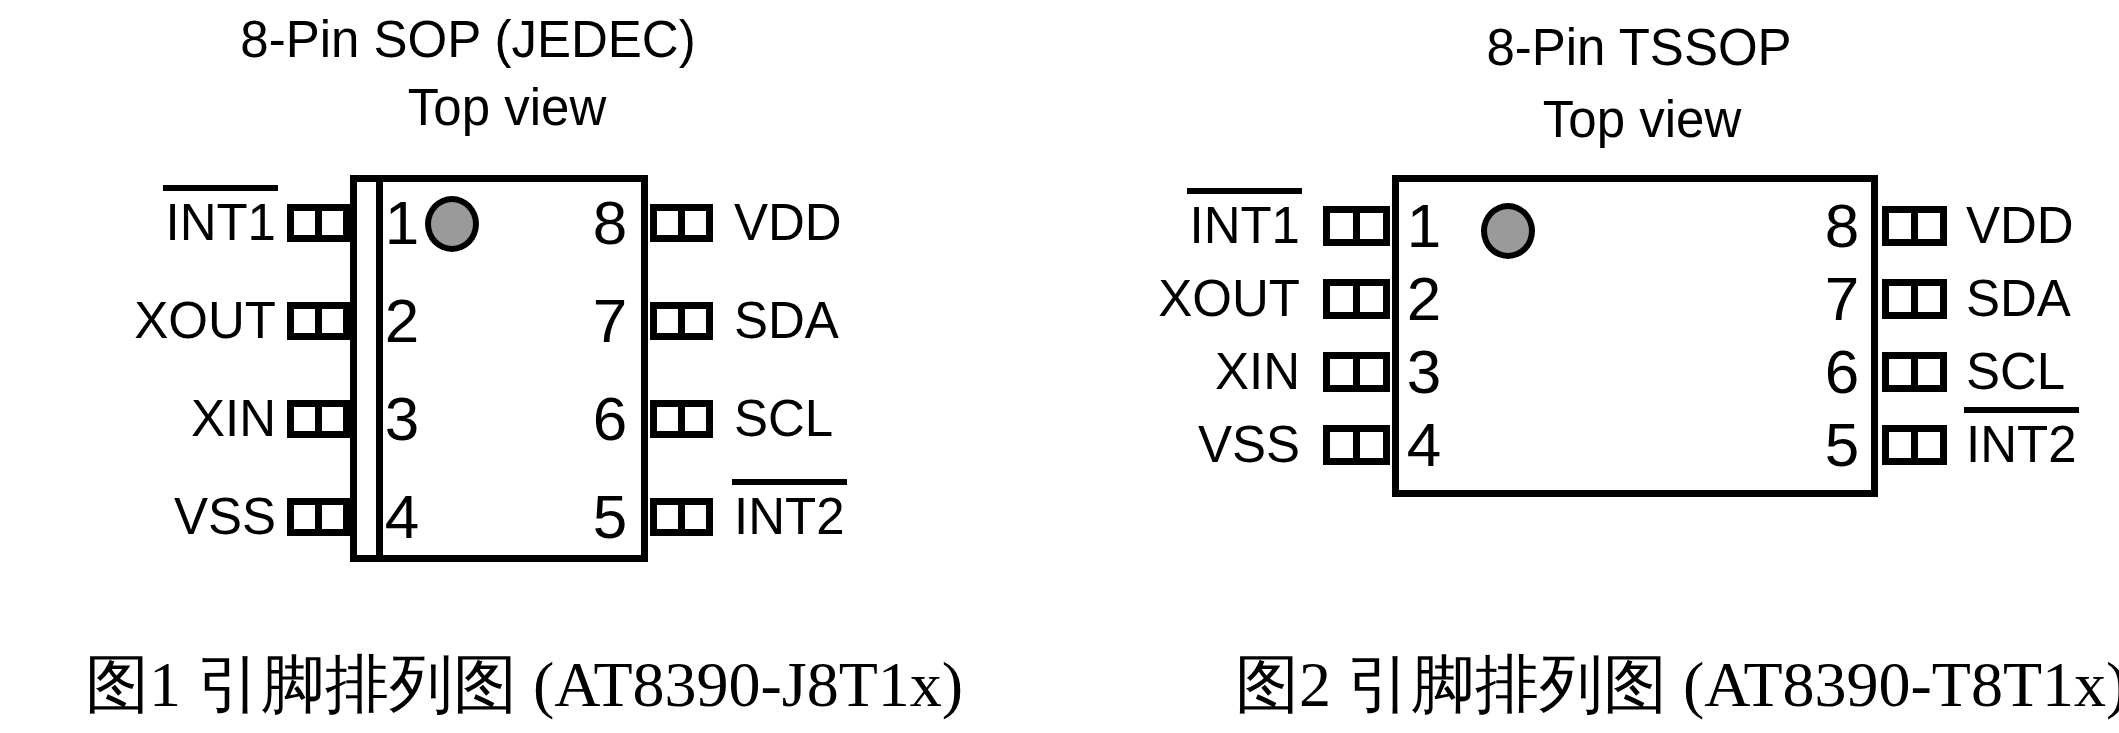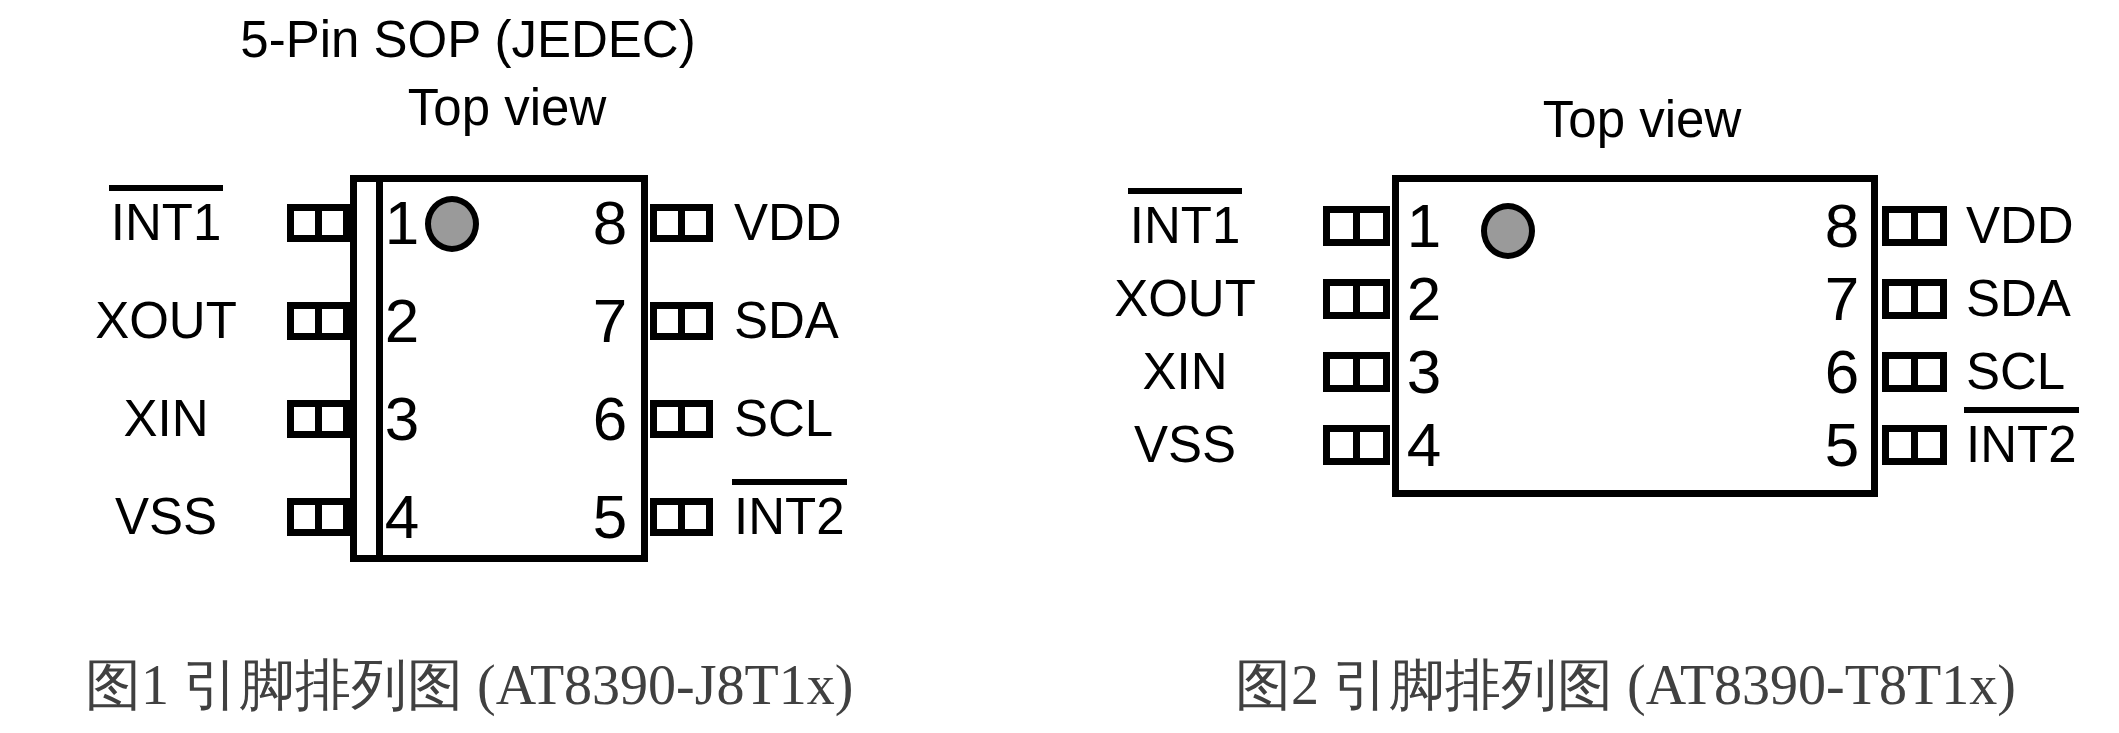--- a/index.html
+++ b/index.html
@@ -28,37 +28,37 @@
   }
   .pinbox::after{
     content:"";position:absolute;top:0;bottom:0;left:50%;width:7px;margin-left:-4px;background:#000;
   }
   .pin-digit{
     font-size:62px;line-height:64px;text-align:center;white-space:nowrap;color:#000;
   }
   .pin-label{
     font-size:51px;line-height:52px;white-space:nowrap;color:#000;
   }
-  .pin-label.align-r{text-align:center;}
+  .pin-label.align-r{text-align:right;}
   .pin-label.align-l{text-align:left;}
   .pin-label .txt{display:inline-block;position:relative;}
   .pin-label .txt.ov::before{
     content:"";position:absolute;left:-2px;right:-2px;top:-12px;height:6px;background:#000;
   }
   .fig-caption{
     font-family:"Liberation Serif","DejaVu Serif",serif;
-    font-size:56px;line-height:60px;white-space:nowrap;color:#404040;
+    font-size:64px;line-height:60px;white-space:nowrap;color:#000000;
   }
 </style>
 </head>
 <body>
 
 <div class="canvas">
 
-  <div class="abs fig-title" style="left:468px;top:8px;">5-Pin SOP (JEDEC)</div>
+  <div class="abs fig-title" style="left:468px;top:8px;">8-Pin SOP (JEDEC)</div>
   <div class="abs fig-title" style="left:507px;top:76px;">Top view</div>
 
   <div class="abs chip" style="left:350px;top:175px;width:298px;height:387px;"></div>
   <div class="abs stripe" style="left:376px;top:175px;width:7px;height:387px;"></div>
   <div class="abs pin1-marker" style="left:425px;top:196px;width:54px;height:56px;"></div>
 
   <div class="abs pin-label align-r" style="right:1843px;top:197px;width:220px;"><span class="txt ov">INT1</span></div>
   <div class="abs pin-label align-r" style="right:1843px;top:295px;width:220px;"><span class="txt">XOUT</span></div>
   <div class="abs pin-label align-r" style="right:1843px;top:393px;width:220px;"><span class="txt">XIN</span></div>
   <div class="abs pin-label align-r" style="right:1843px;top:491px;width:220px;"><span class="txt">VSS</span></div>
@@ -83,20 +83,21 @@
   <div class="pinbox" style="left:650px;top:400px;width:63px;height:38px;"></div>
   <div class="pinbox" style="left:650px;top:498px;width:63px;height:38px;"></div>
 
   <div class="abs pin-label align-l" style="left:734px;top:197px;width:240px;"><span class="txt">VDD</span></div>
   <div class="abs pin-label align-l" style="left:734px;top:295px;width:240px;"><span class="txt">SDA</span></div>
   <div class="abs pin-label align-l" style="left:734px;top:393px;width:240px;"><span class="txt">SCL</span></div>
   <div class="abs pin-label align-l" style="left:734px;top:491px;width:240px;"><span class="txt ov">INT2</span></div>
 
   <div class="abs fig-caption" style="left:85px;top:655px;">图1 引脚排列图 (AT8390-J8T1x)</div>
 
+  <div class="abs fig-title" style="left:1639px;top:16px;">8-Pin TSSOP</div>
   <div class="abs fig-title" style="left:1642px;top:88px;">Top view</div>
 
   <div class="abs chip" style="left:1392px;top:175px;width:486px;height:322px;"></div>
   <div class="abs pin1-marker" style="left:1481px;top:203px;width:54px;height:56px;"></div>
 
   <div class="abs pin-label align-r" style="right:819px;top:200px;width:230px;"><span class="txt ov">INT1</span></div>
   <div class="abs pin-label align-r" style="right:819px;top:273px;width:230px;"><span class="txt">XOUT</span></div>
   <div class="abs pin-label align-r" style="right:819px;top:346px;width:230px;"><span class="txt">XIN</span></div>
   <div class="abs pin-label align-r" style="right:819px;top:419px;width:230px;"><span class="txt">VSS</span></div>
 

